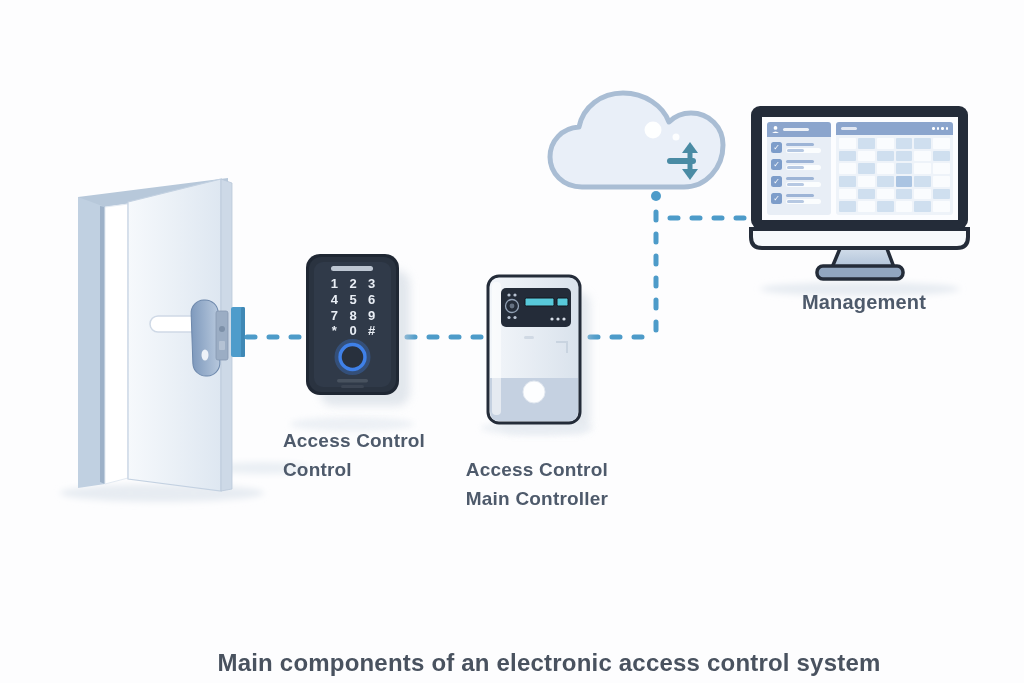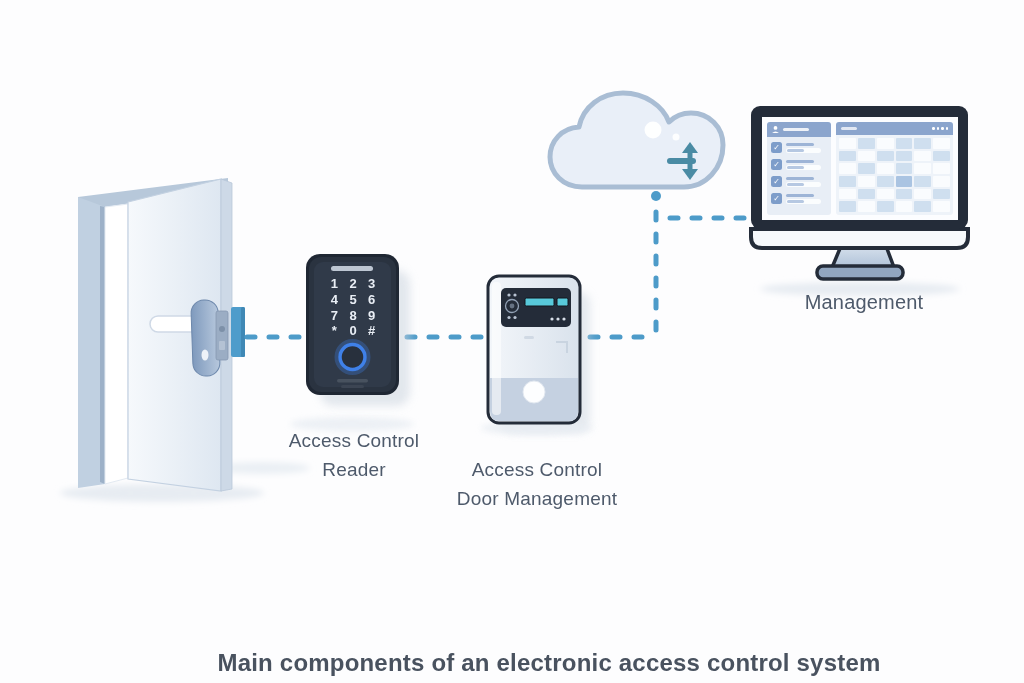--- a/index.html
+++ b/index.html
@@ -39,22 +39,22 @@
   .pnl-head .hline{width:16px;height:3px;background:rgba(255,255,255,.75);border-radius:2px;}
   .dots{display:flex;gap:2px;}
   .dots b{width:2.5px;height:2.5px;border-radius:50%;background:#ffffff;display:block;}
   .cells{flex:1;display:grid;grid-template-columns:repeat(6,1fr);gap:2px;padding:3px;}
   .cells .cell{border-radius:1px;}
   .c0{background:#fafcfe;}
   .c1{background:#cfdfef;}
   .c2{background:#aac4e2;}
   
   .comp-label{
-    position:absolute;transform:translateX(-50%);text-align:center;
-    font-weight:400;color:var(--label-text,#4e5a6b);
+    position:absolute;transform:translateX(-50%);text-align:left;
+    font-weight:700;color:var(--label-text,#4e5a6b);
     font-size:19px;line-height:29px;letter-spacing:.2px;white-space:nowrap;
   }
   #mgmt-label{font-size:20px;line-height:26px;}
   #caption{
     position:absolute;left:549px;top:629px;transform:translateX(-50%);
     font-weight:700;font-size:24px;color:var(--caption-text,#49525f);
     white-space:nowrap;letter-spacing:.2px;margin-top:20px;
   }
 </style>
 </head>
@@ -290,26 +290,26 @@
           <div class="cell c0"></div>
           <div class="cell c1"></div>
           <div class="cell c0"></div>
         </div>
     </div>
   </div>
 
   <div class="comp-label" style="left:354px;top:426px">
 
       <div>Access Control</div>
-      <div>Reader</div>
+      <div>Control</div>
     </div>
   <div class="comp-label" style="left:537px;top:455px">
 
   <div>Access Control</div>
-      <div>Door Management</div>
+      <div>Main Controller</div>
     </div>
   <div class="comp-label" id="mgmt-label" style="left:864px;top:289px">
 
   <div>Management</div>
     </div>
 
   <div id="caption">Main components of an electronic access control system</div>
 </div>
 
 </body></html>

